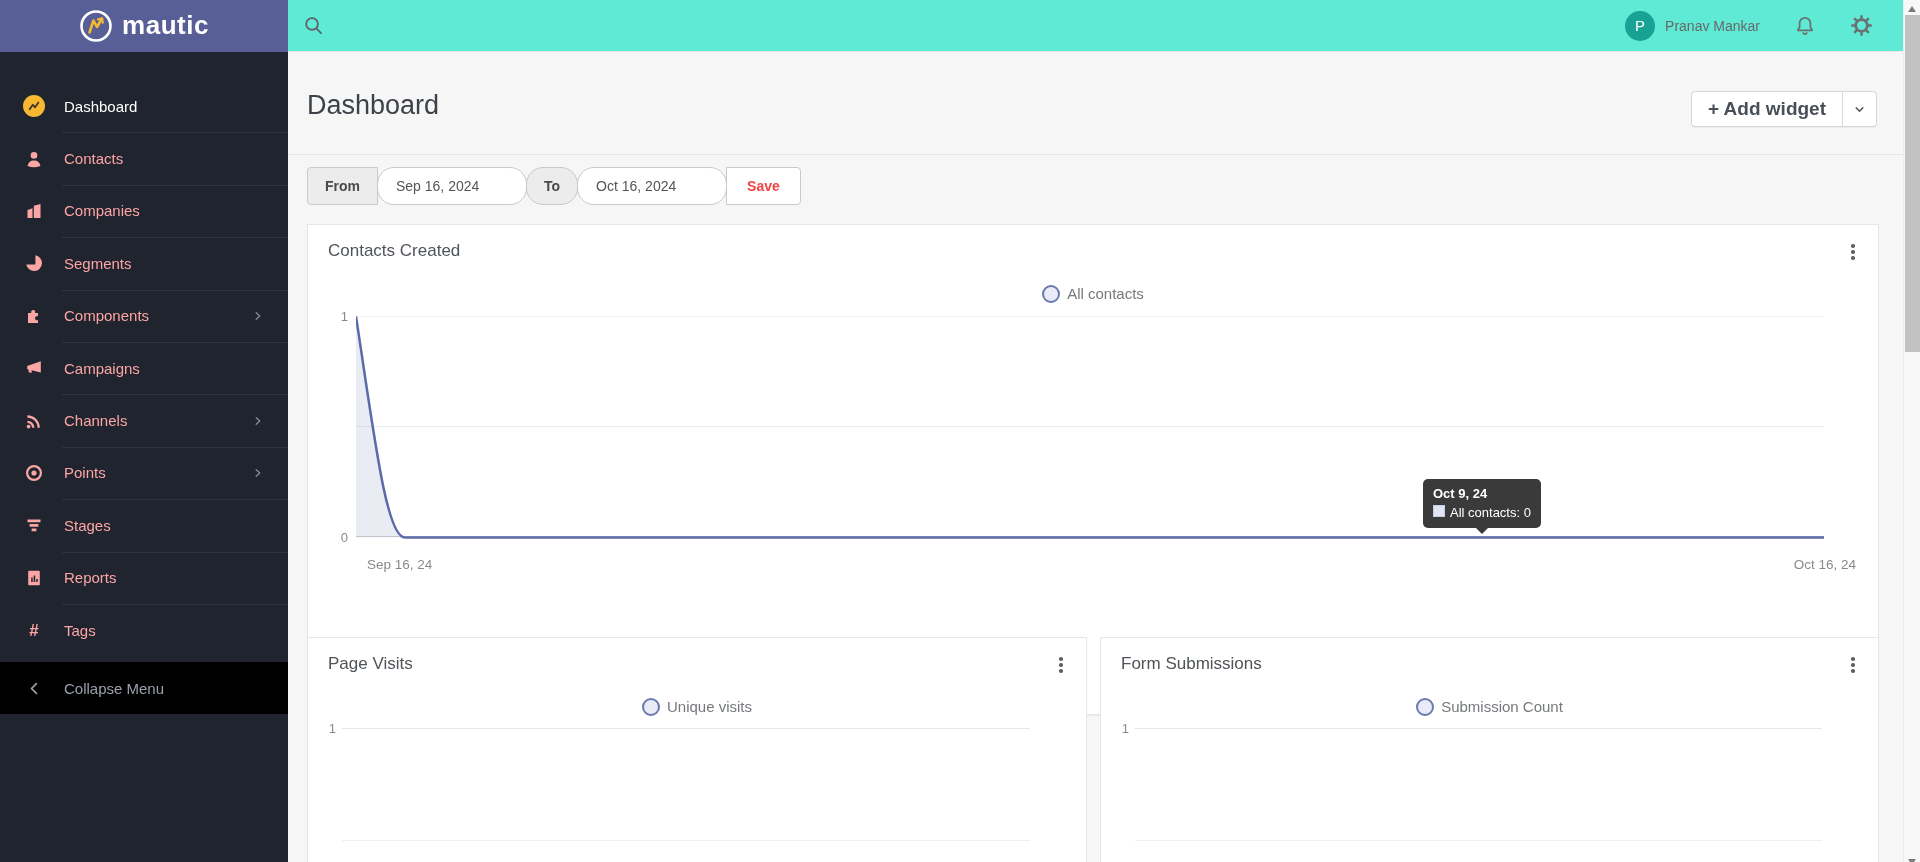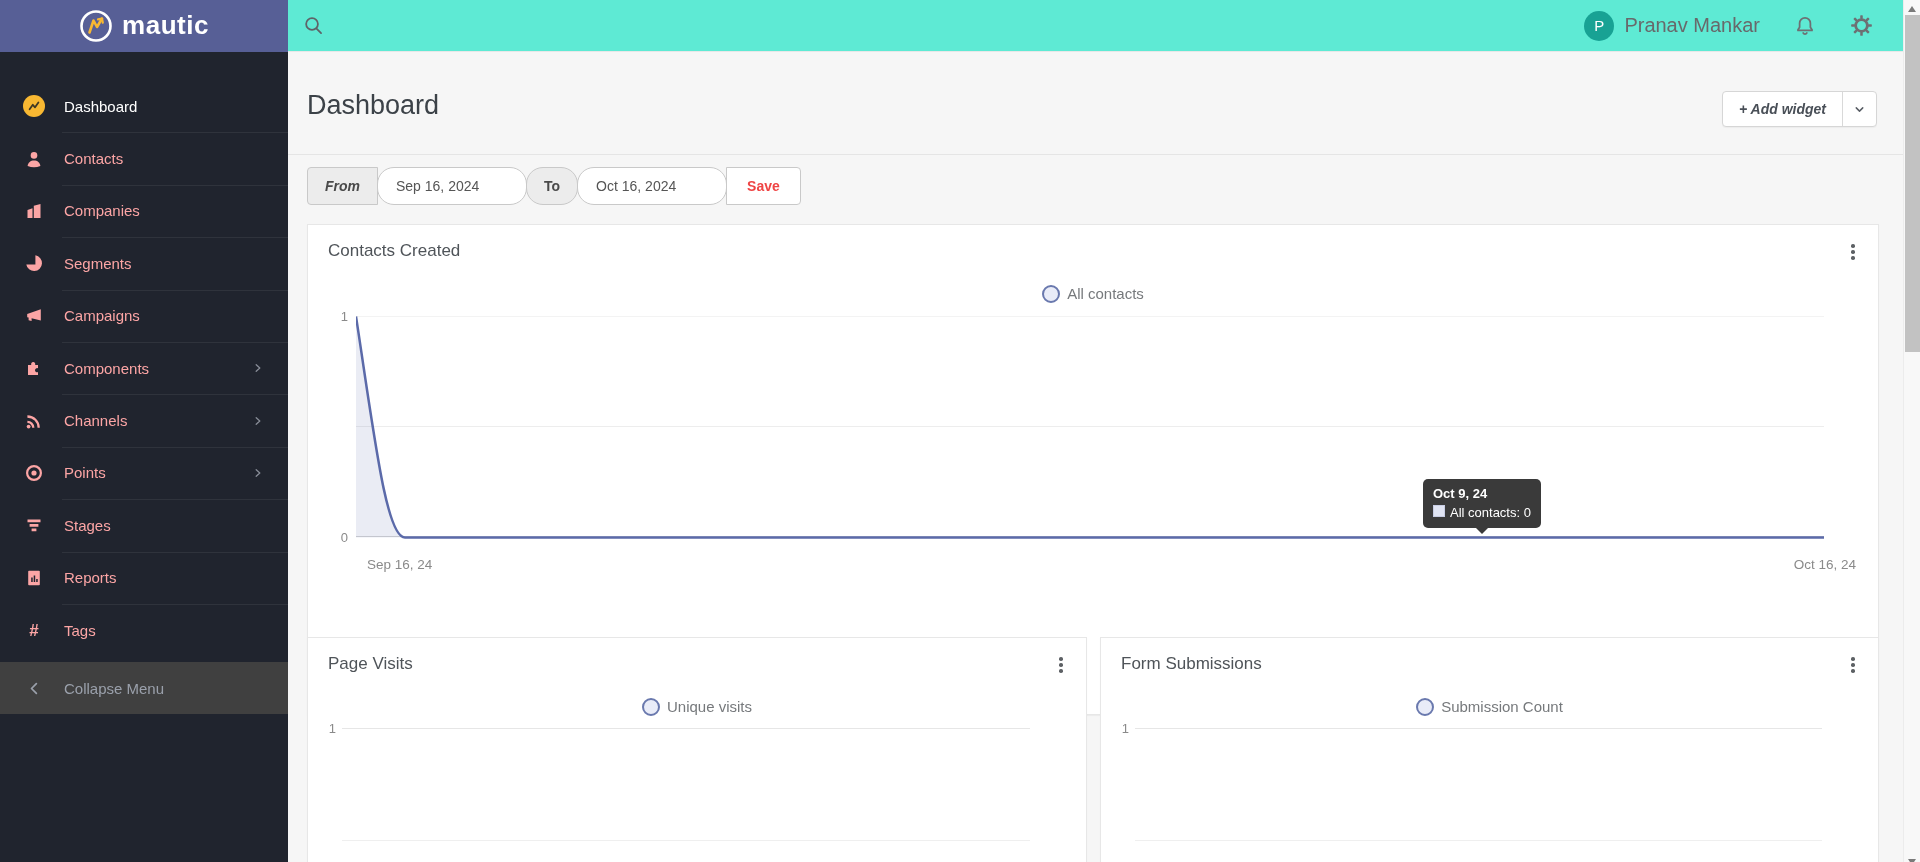--- a/index.html
+++ b/index.html
@@ -13,61 +13,61 @@
   
   .header { position:absolute; top:0; left:0; width:1903px; height:52px;
             background:#5eead4; border-bottom:1px solid #e8e8e8; display:flex; align-items:center; z-index:5; }
   .logo-block { width:288px; height:52px; background:#575f96; display:flex;
                 align-items:center; justify-content:center; gap:9px; flex:none; }
   .logo-text { color:#fff; font-size:26px; font-weight:bold; letter-spacing:.5px; }
   .search-btn { margin-left:15px; color:#5f6368; cursor:pointer; display:flex; }
   .header-right { margin-left:auto; display:flex; align-items:center; padding-right:30px; }
   .avatar { width:30px; height:30px; border-radius:50%; background:#18a294; color:#fff;
             font-size:15px; display:flex; align-items:center; justify-content:center; cursor:pointer; }
-  .user-name { margin-left:10px; font-size:20px; color:#68696b; cursor:pointer; }
+  .user-name { margin-left:10px; font-size:14px; color:#68696b; cursor:pointer; }
   .hicon { color:#6d7073; margin-left:34px; cursor:pointer; display:flex; }
 
   
   .sidebar { position:absolute; top:52px; left:0; width:288px; height:810px; background:#20242e; }
   .nav { padding-top:28px; list-style:none; }
   .nav-item { position:relative; height:52.4px; display:flex; align-items:center;
               color:#fca5a5; font-size:15px; cursor:pointer; }
   .nav-item + .nav-item::before { content:""; position:absolute; left:62px; right:0; top:0;
               height:1px; background:rgba(255,255,255,.07); }
   .nav-item .nicon { position:absolute; left:23px; width:22px; height:22px;
               display:flex; align-items:center; justify-content:center; }
   .nav-item .nlabel { padding-left:64px; }
   .nav-item.active { color:#fff; }
   .dash-badge { width:22px; height:22px; border-radius:50%; background:#f8b832;
                 display:flex; align-items:center; justify-content:center; }
   .sub-arrow { position:absolute; right:24px; color:#878c97; display:flex; }
   .collapse-item { position:absolute; top:610px; left:0; width:288px; height:52px;
-                   background:#404040; color:#9aa0ab; font-size:15px; display:flex;
+                   background:#000000; color:#9aa0ab; font-size:15px; display:flex;
                    align-items:center; cursor:pointer; }
   .collapse-item .nicon { position:absolute; left:23px; width:22px; height:22px;
                    display:flex; align-items:center; justify-content:center; }
   .collapse-item .nlabel { padding-left:64px; }
 
   
   .content { position:absolute; left:288px; top:52px; width:1615px; height:810px; background:#f6f6f6; }
   .page-title { position:absolute; left:19px; top:38px; font-size:27px; color:#3c4248; }
   .add-widget { position:absolute; right:26px; top:39px; height:36px; display:flex;
                 background:#fff; border:1px solid #d6d6d6; border-radius:4px;
                 box-shadow:0 1px 1px rgba(0,0,0,.04); overflow:hidden; }
-  .aw-main { padding:0 16px; display:flex; align-items:center; font-size:14px;
-             font-weight:600; color:#494f57; cursor:pointer;font-style:italic; }
+  .aw-main { padding:0 16px; display:flex; align-items:center; font-size:19px;
+             font-weight:600; color:#494f57; cursor:pointer; }
   .aw-caret { width:34px; display:flex; align-items:center; justify-content:center;
               border-left:1px solid #d9d9d9; color:#5a5f66; cursor:pointer; }
   .head-divider { position:absolute; top:102px; left:0; width:100%; height:1px; background:#e5e5e5; }
 
   .date-bar { position:absolute; top:115px; left:19px; height:38px; display:flex; font-size:14px; }
   .seg { display:flex; align-items:center; border:1px solid #c9c9c9; background:#fff; height:38px; }
   .seg + .seg { margin-left:-1px;border-radius:17px; }
   .seg.lbl { background:#ececec; font-weight:bold; color:#4a4a4a; padding:0 17px; }
-  .seg.first { border-radius:4px 0 0 4px;font-style:italic; }
+  .seg.first { border-radius:4px 0 0 4px; }
   .seg.last { border-radius:0 4px 4px 0; }
   .seg input { border:0; outline:0; width:148px; padding:0 18px; font:inherit; color:#555; background:transparent; }
   .seg.save { padding:8px 20px; font-weight:bold; color:#ef4444; cursor:pointer; }
 
   
   .panel { position:absolute; background:#fff; border:1px solid #e7e7e7; box-shadow:0 1px 1px rgba(0,0,0,.04); }
   #panel-contacts { left:19px; top:172px; width:1572px; height:491px; }
   #panel-pagevisits { left:19px; top:585px; width:780px; height:400px; }
   #panel-forms { left:812px; top:585px; width:779px; height:400px; }
   .panel-title { position:absolute; left:20px; top:16px; font-size:17px; color:#4f5459; }
@@ -198,37 +198,37 @@
       <span class="nicon">
         <svg width="20" height="20" viewBox="0 0 20 20" fill="currentColor">
           <path d="M11.4 2.3A7.9 7.9 0 1 1 2.3 11.4h9.1z"></path>
         </svg>
       </span>
       <span class="nlabel">Segments</span>
     </li>
     <li class="nav-item">
       <span class="nicon">
         <svg width="20" height="20" viewBox="0 0 20 20" fill="currentColor">
-          <path d="M16.8 3.2v11.4L7.6 12.3v2.8l-3-.8v-2.7l-1.4-.4V8z"></path>
-        </svg>
-      </span>
-      <span class="nlabel">Campaigns</span>
-    </li>
-    <li class="nav-item">
-      <span class="nicon">
-        <svg width="20" height="20" viewBox="0 0 20 20" fill="currentColor">
           <path d="M4 7h3.3a2.1 2.1 0 1 1 3.8 0H14v3.3a2.1 2.1 0 1 0 0 3.8V17H4z"></path>
         </svg>
       </span>
       <span class="nlabel">Components</span>
       <span class="sub-arrow">
         <svg width="12" height="12" viewBox="0 0 20 20">
             <path d="M7 4.5l6 5.5-6 5.5" fill="none" stroke="currentColor" stroke-width="2.2" stroke-linecap="round" stroke-linejoin="round"></path>
           </svg>
       </span>
+    </li>
+    <li class="nav-item">
+      <span class="nicon">
+        <svg width="20" height="20" viewBox="0 0 20 20" fill="currentColor">
+          <path d="M16.8 3.2v11.4L7.6 12.3v2.8l-3-.8v-2.7l-1.4-.4V8z"></path>
+        </svg>
+      </span>
+      <span class="nlabel">Campaigns</span>
     </li>
     <li class="nav-item">
       <span class="nicon">
         <svg width="20" height="20" viewBox="0 0 20 20">
           <g fill="none" stroke="currentColor" stroke-width="2.3">
             <path d="M3.4 10.9a5.9 5.9 0 0 1 5.9 5.9"></path>
             <path d="M3.4 5.5a11.3 11.3 0 0 1 11.3 11.3"></path>
           </g>
           <circle cx="4.6" cy="15.6" r="1.9" fill="currentColor"></circle>
         </svg>

